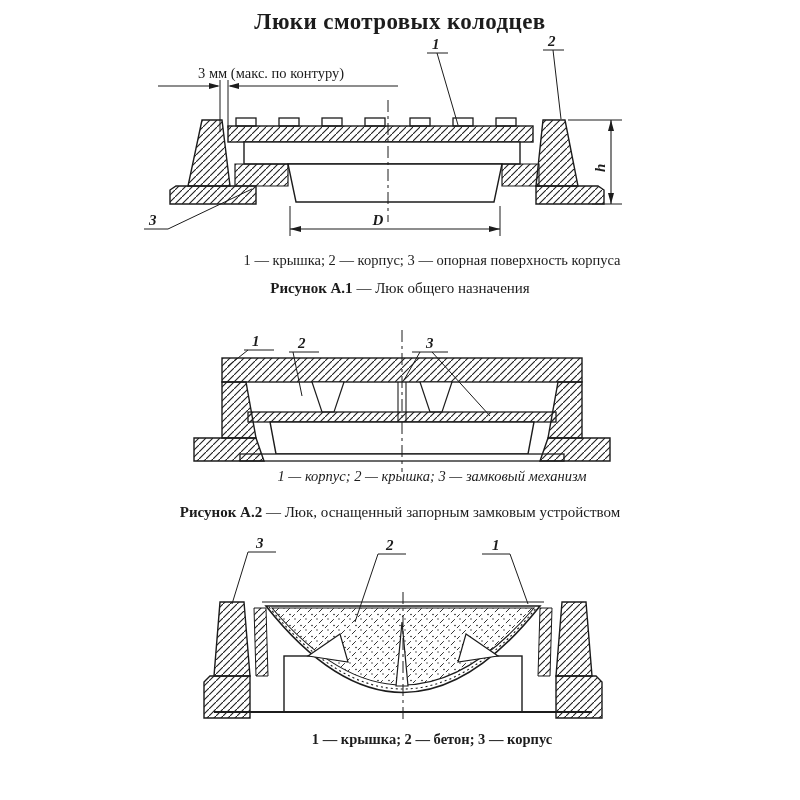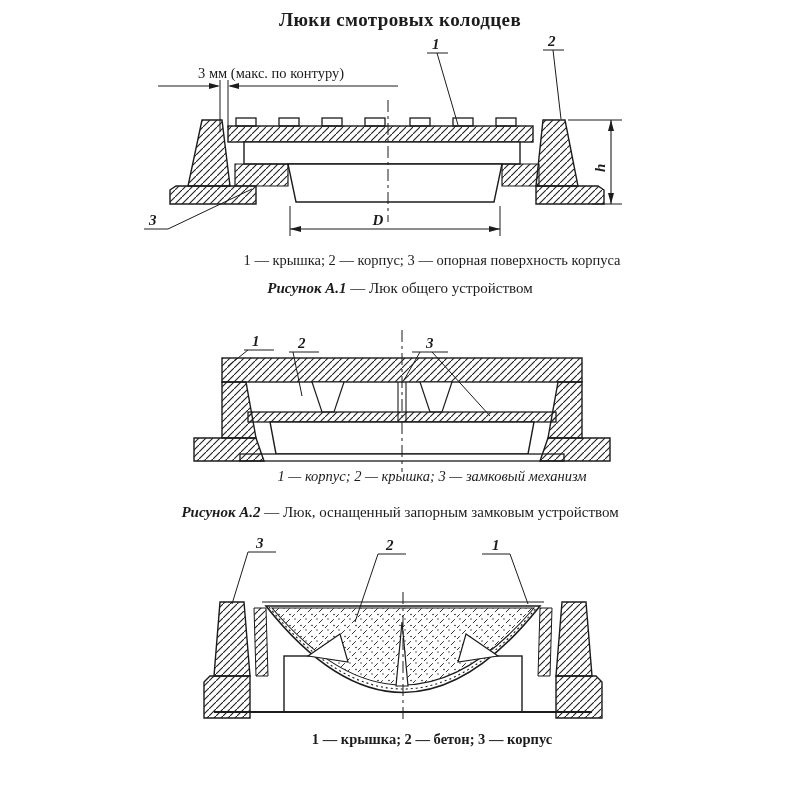--- a/index.html
+++ b/index.html
@@ -3,25 +3,25 @@
 <meta charset="utf-8">
 <style>
   html,body { margin:0; padding:0; }
   body {
     width:800px; height:800px; background:#ffffff; position:relative;
     font-family:"Liberation Serif", serif; color:#1c1c1c; overflow:hidden;
   }
   .abs { position:absolute; }
   .page-title {
     top:9px; left:0; width:800px; text-align:center;
-    font-weight:bold; font-size:19px; letter-spacing:.4px;
+    font-weight:bold; font-size:23px; letter-spacing:.4px;
   }
   .legend { left:0; width:800px; text-align:center; font-size:14.5px;margin-left:32px; }
   .figcap { left:0; width:800px; text-align:center; font-size:15px; line-height:19px; }
-  .figcap .lbl { font-weight:bold; font-style:italic; }
+  .figcap .lbl { font-weight:bold; }
   svg { display:block; }
   svg text { font-family:"Liberation Serif", serif; fill:#1c1c1c; }
   .callout { font-style:italic; font-weight:bold; font-size:15px; }
   .dimlbl  { font-style:italic; font-weight:bold; font-size:15px; }
   .ann     { font-size:14.5px; }
 </style>
 </head>
 <body>
 
 <div class="abs page-title">Люки смотровых колодцев</div>
@@ -101,21 +101,21 @@
   <g>
     <text x="9" y="189" class="callout">3</text>
     <line x1="4" y1="193" x2="28" y2="193" stroke="#1c1c1c" stroke-width="1"></line>
     <line x1="28" y1="193" x2="112" y2="153" stroke="#1c1c1c" stroke-width="1"></line>
   </g>
 </svg>
 
 <div class="abs legend" style="top:252px;">1 — крышка; 2 — корпус; 3 — опорная поверхность корпуса</div>
 <div class="abs figcap" style="top:279px;">
   <span class="lbl">Рисунок А.1</span>
-  <span>— Люк общего устройством</span>
+  <span>— Люк общего назначения</span>
 </div>
 
 <svg class="abs" style="left:192px; top:326px;" width="420" height="150" viewBox="0 0 420 150">
   <defs>
     <pattern id="hp2" width="7" height="7" patternUnits="userSpaceOnUse">
       <path d="M0,7 L7,0" stroke="#1c1c1c" stroke-width="1.1"></path>
     </pattern>
   </defs>
 
   <rect x="30" y="32" width="360" height="24" fill="url(#hp2)" stroke="#1c1c1c" stroke-width="1.4"></rect>

